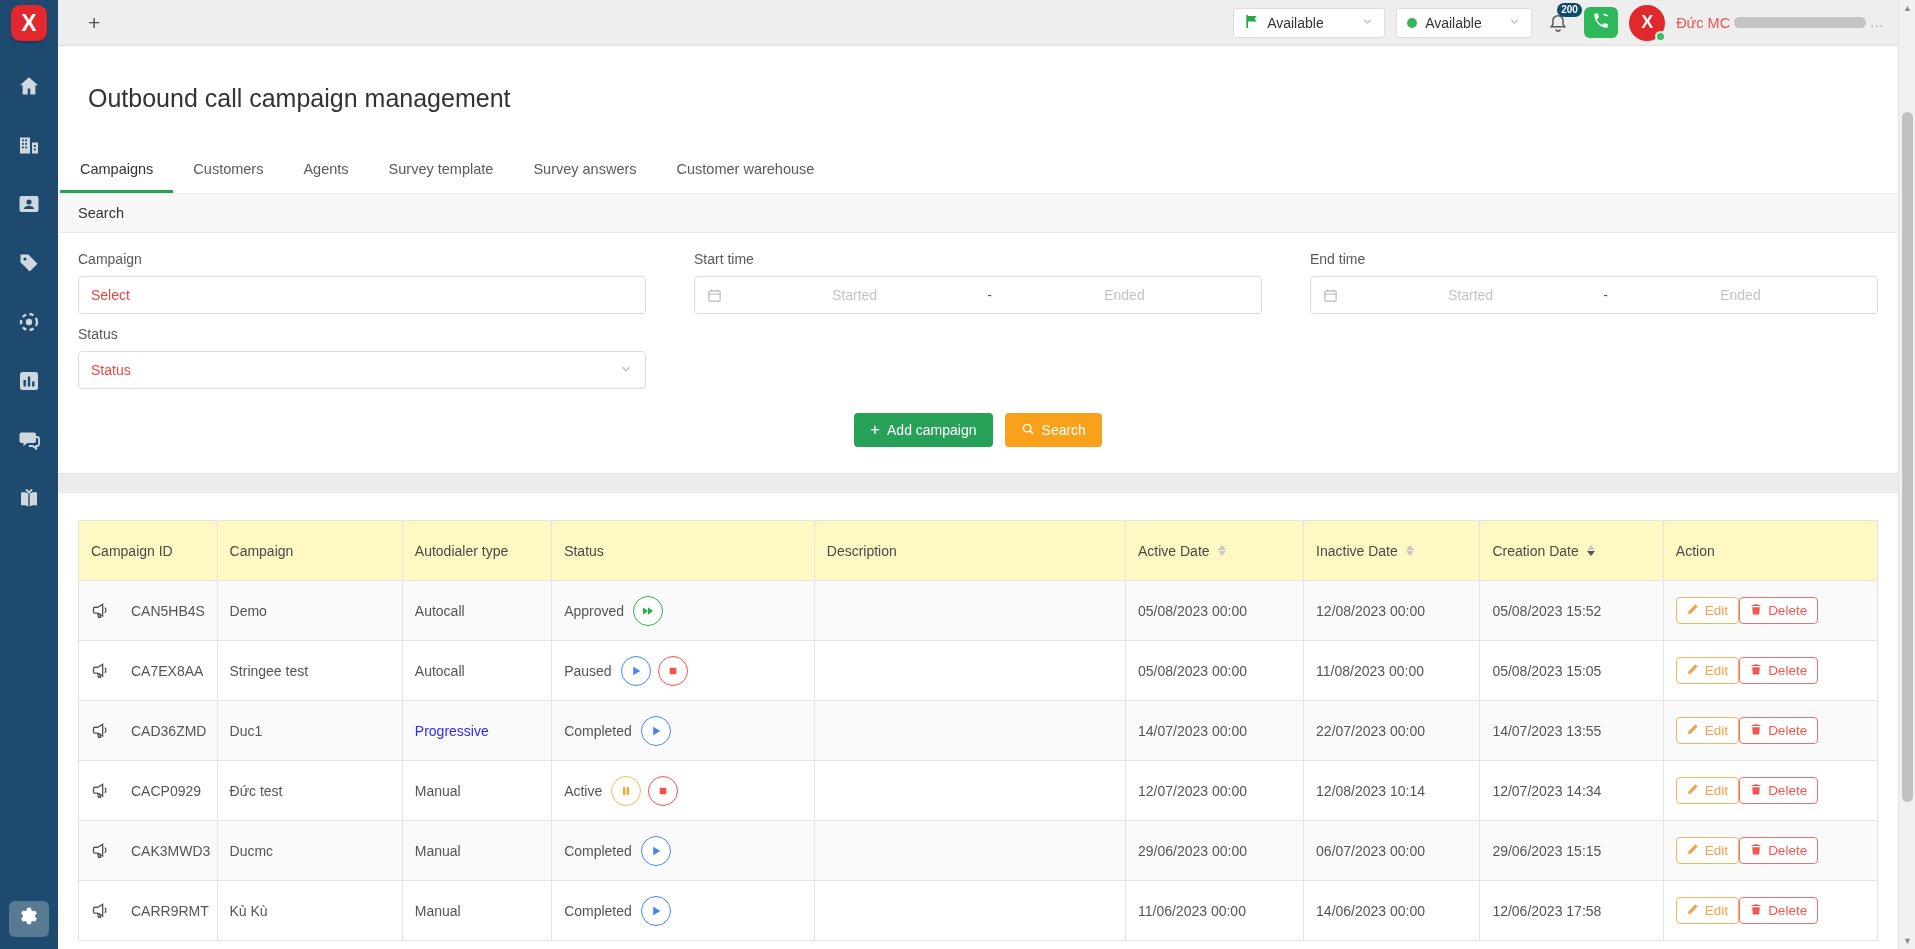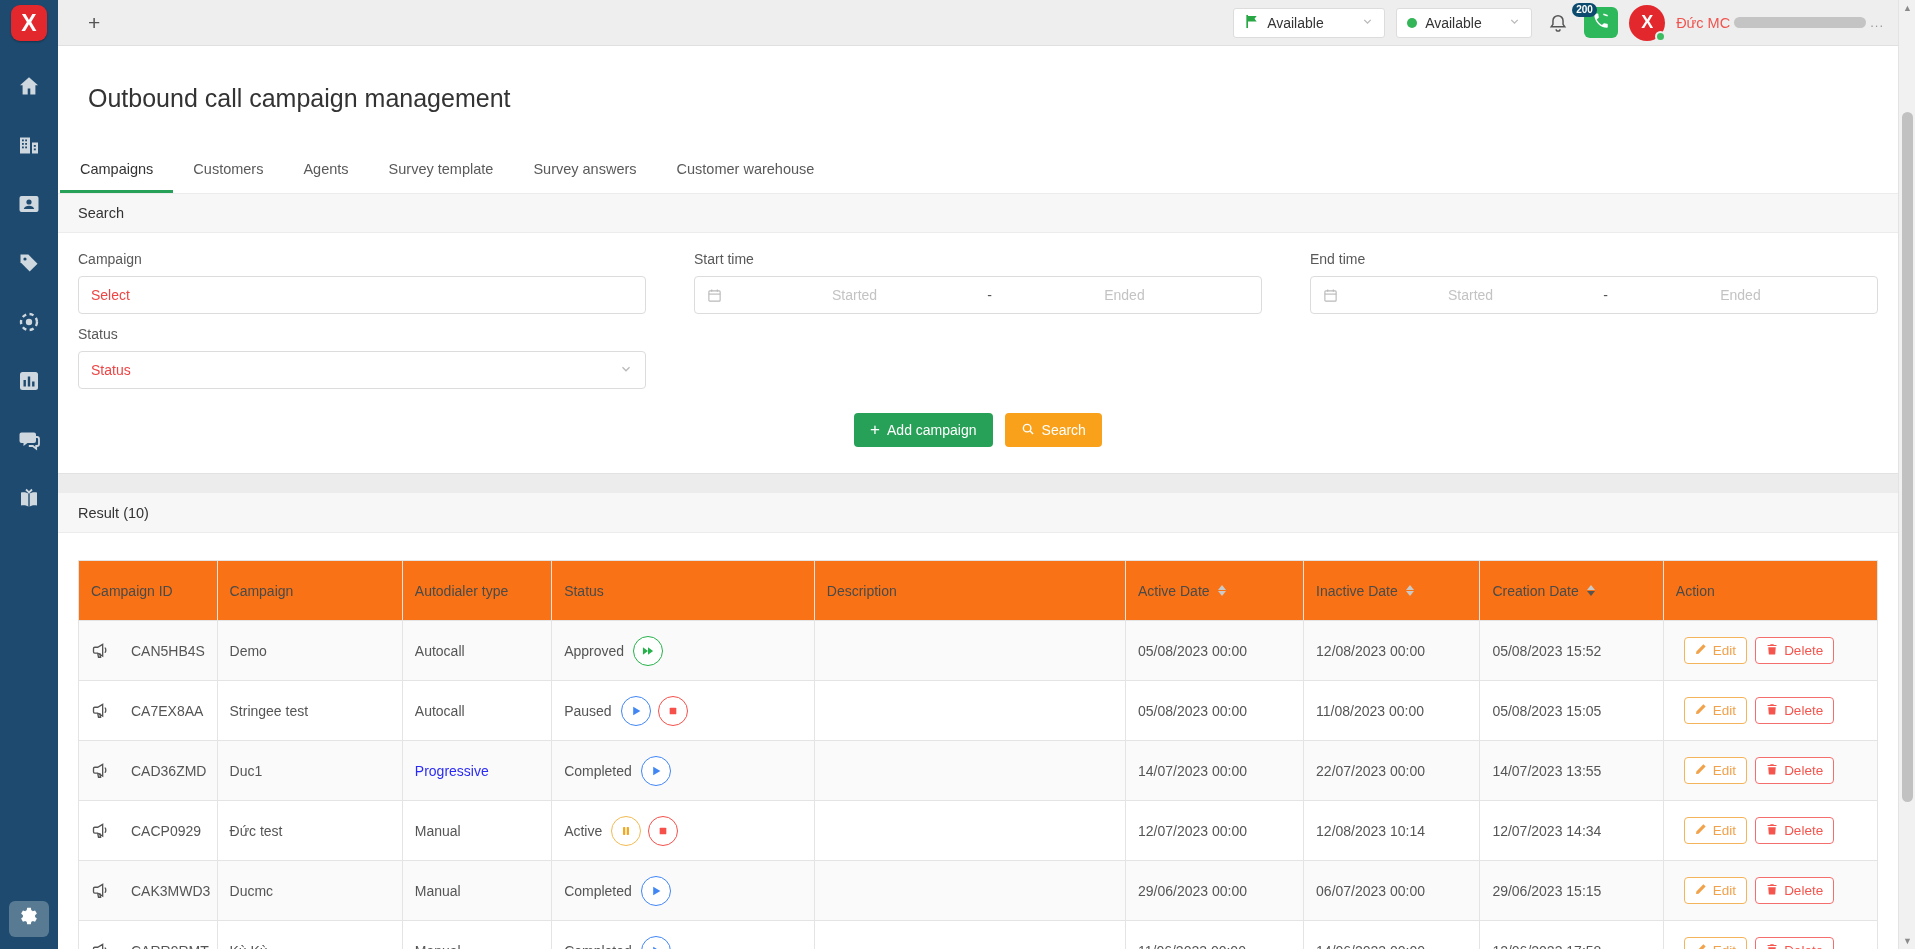--- a/index.html
+++ b/index.html
@@ -31,21 +31,21 @@
   .newtab { font-size:21px; color:#555; margin-left:16px; cursor:pointer; line-height:1; }
   .top-right { margin-left:auto; display:flex; align-items:center; gap:11px; }
   .statusdrop { height:30px; background:#fff; border:1px solid #dcdcdc; border-radius:3px;
                 display:flex; align-items:center; gap:8px; padding:0 10px; cursor:pointer; font-size:14px; color:#333; }
   .statusdrop .chev { margin-left:auto; color:#b9b9b9; }
   .drop1 { width:152px; } .drop2 { width:136px; }
   .gdot { width:10px; height:10px; border-radius:50%; background:#34b557; }
   .bell-wrap { position:relative; margin:0 4px; cursor:pointer; }
   .bell-wrap svg { width:22px; height:22px; display:block; }
   .badge { position:absolute; top:-9px; left:10px; background:#0c4a6e; color:#fff; font-size:10px;
-           padding:1.5px 4px; border-radius:9px; font-weight:bold;margin-left:15px; }
+           padding:1.5px 4px; border-radius:9px; font-weight:bold; }
   .phone-btn { width:34px; height:31px; background:#2eb85c; border-radius:6px; border:none;
                display:flex; align-items:center; justify-content:center; cursor:pointer; }
   .phone-btn svg { width:18px; height:18px; }
   .avatar { position:relative; width:36px; height:36px; border-radius:50%; background:#e2282d;
             display:flex; align-items:center; justify-content:center; color:#fff; font-weight:bold; font-size:18px; cursor:pointer; }
   .avatar .dot { position:absolute; right:-1px; bottom:-1px; width:11px; height:11px; border-radius:50%;
                  background:#3dbd61; border:2px solid #eeeeee; }
   .userblock { display:flex; flex-direction:row; gap:4px; min-width:170px; cursor:pointer; }
   .username { color:#f0544f; font-size:14.5px; }
   .userline { display:flex; align-items:center; gap:4px; }
@@ -82,21 +82,21 @@
          display:flex; align-items:center; gap:7px; cursor:pointer; font-family:inherit; }
   .btn-add { background:#28a158; }
   .btn-add .plus { font-size:17px; }
   .btn-search { background:#f9a11b; }
 
   .divider-band { height:20px; background:#ececec; border-top:1px solid #e2e2e2; }
 
   .table-wrap { padding:27px 20px 0; }
   table { width:100%; border-collapse:collapse; table-layout:fixed; font-size:14px; }
   th, td { border:1px solid #e4e4e4; text-align:left; padding:0 12px; }
-  th { height:60px; font-weight:normal; color:#4a4a4a; background:#f97316;text-align:right; }
+  th { height:60px; font-weight:normal; color:#4a4a4a; background:#fef9c3;text-align:right; }
   td { height:60px; color:#555; }
   tbody tr:nth-child(odd) td { background:#fafafa; }
   col.c1{width:7.7%} col.c2{width:10.3%} col.c3{width:8.3%} col.c4{width:14.6%} col.c5{width:17.3%}
   col.c6{width:9.9%} col.c7{width:9.8%} col.c8{width:10.2%} col.c9{width:11.9%}
 
   .th-inner { display:flex; align-items:center; gap:8px; }
   .sorter { display:flex; flex-direction:column; gap:1px; }
   .sorter .car { width:0; height:0; border-left:4.5px solid transparent; border-right:4.5px solid transparent; }
   .sorter .up { border-bottom:5px solid #c9c9c9; }
   .sorter .down { border-top:5px solid #c9c9c9; }
@@ -108,21 +108,21 @@
 
   .status-cell { display:flex; align-items:center; gap:9px; }
   .sic { width:30px; height:30px; border-radius:50%; border:1.5px solid currentColor; background:#fff;
          display:inline-flex; align-items:center; justify-content:center; cursor:pointer; flex:none; }
   .sic svg { width:14px; height:14px; fill:currentColor; }
   .sic-forward { color:#26b24b; }
   .sic-play { color:#4186f5; }
   .sic-stop { color:#f5504a; }
   .sic-pause { color:#f2a81d; border-color:#f2bb52; }
 
-  .action-cell { display:flex; align-items:center; gap:8px;margin-left:8px; }
+  .action-cell { display:flex; align-items:center; gap:0; }
   .abtn { background:#fff; border-radius:4px; height:27px; padding:0 10px; font-size:13.5px;
           display:inline-flex; align-items:center; gap:6px; cursor:pointer; font-family:inherit; }
   .abtn svg { width:12px; height:12px; fill:currentColor; }
   .btn-edit { border:1px solid #f3b45c; color:#f2a24b; }
   .btn-delete { border:1px solid #f56e6e; color:#f5554d; }
 </style>
 </head>
 <body>
 
 <div class="sidebar">
@@ -344,23 +344,20 @@
             <circle cx="7" cy="7" r="4.3" fill="none" stroke="#fff" stroke-width="1.6"></circle>
             <line x1="10.4" y1="10.4" x2="13.8" y2="13.8" stroke="#fff" stroke-width="1.6"></line>
           </svg>
       </span>
       <span>Search</span>
     </button>
   </div>
 
   <div class="divider-band"></div>
 
-  <div class="section-bar" style="border-top:none;">
-    <span>Result (10)</span>
-  </div>
 
   <div class="table-wrap">
     <table>
       <colgroup>
         <col class="c1">
           <col class="c2">
           <col class="c3">
           <col class="c4">
           <col class="c5">
         <col class="c6">

